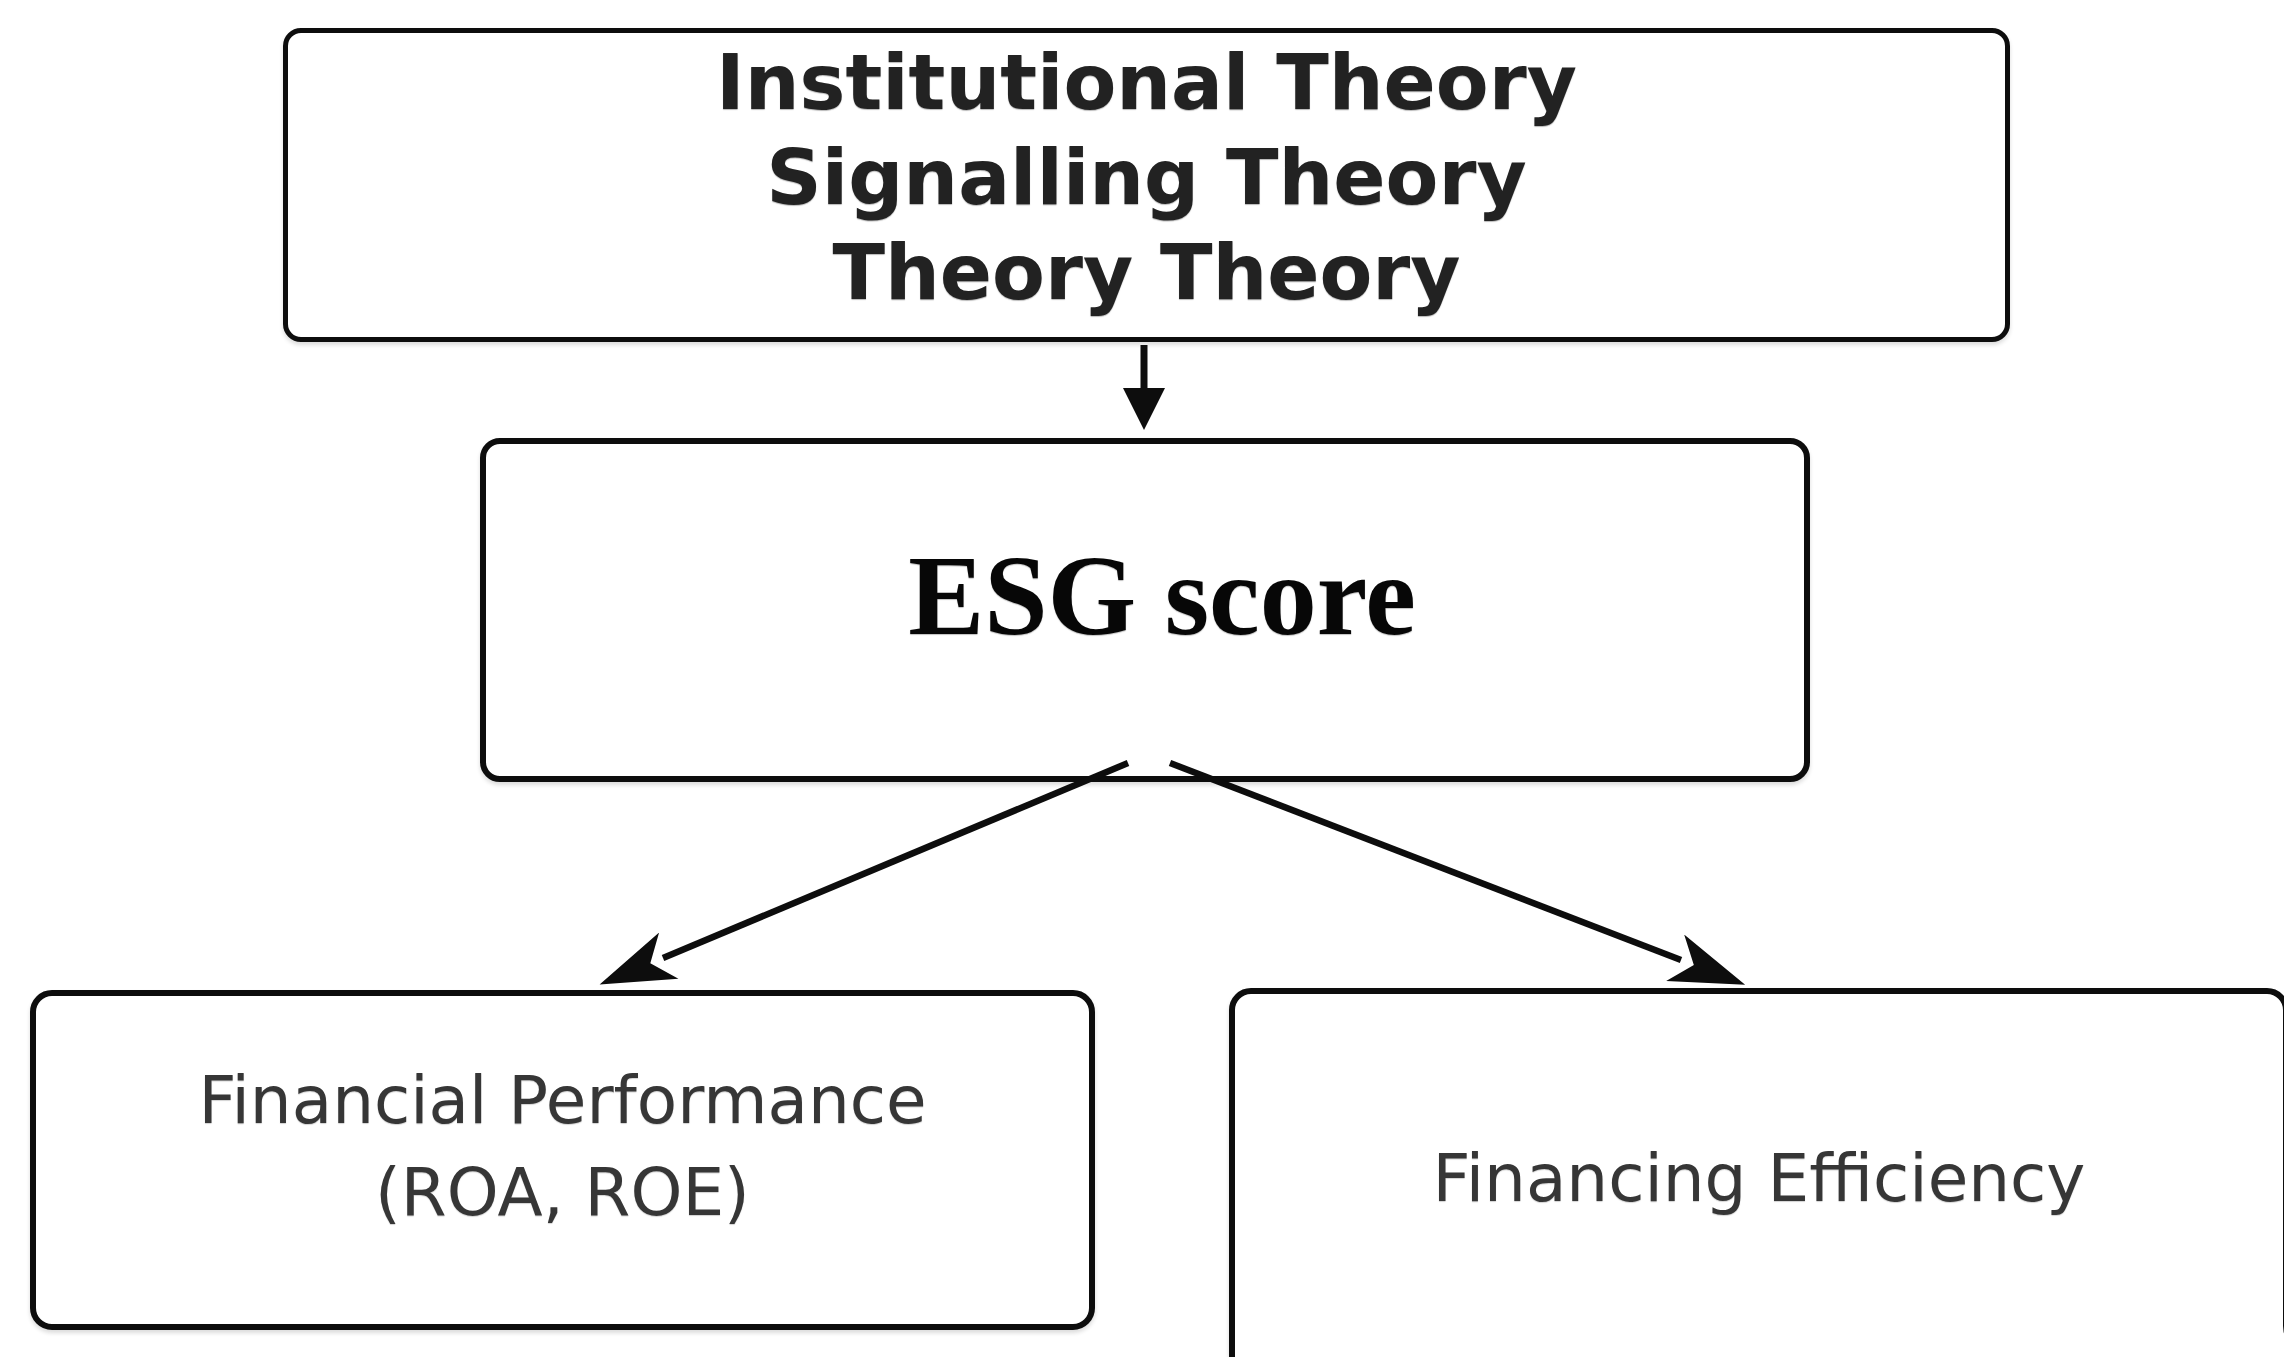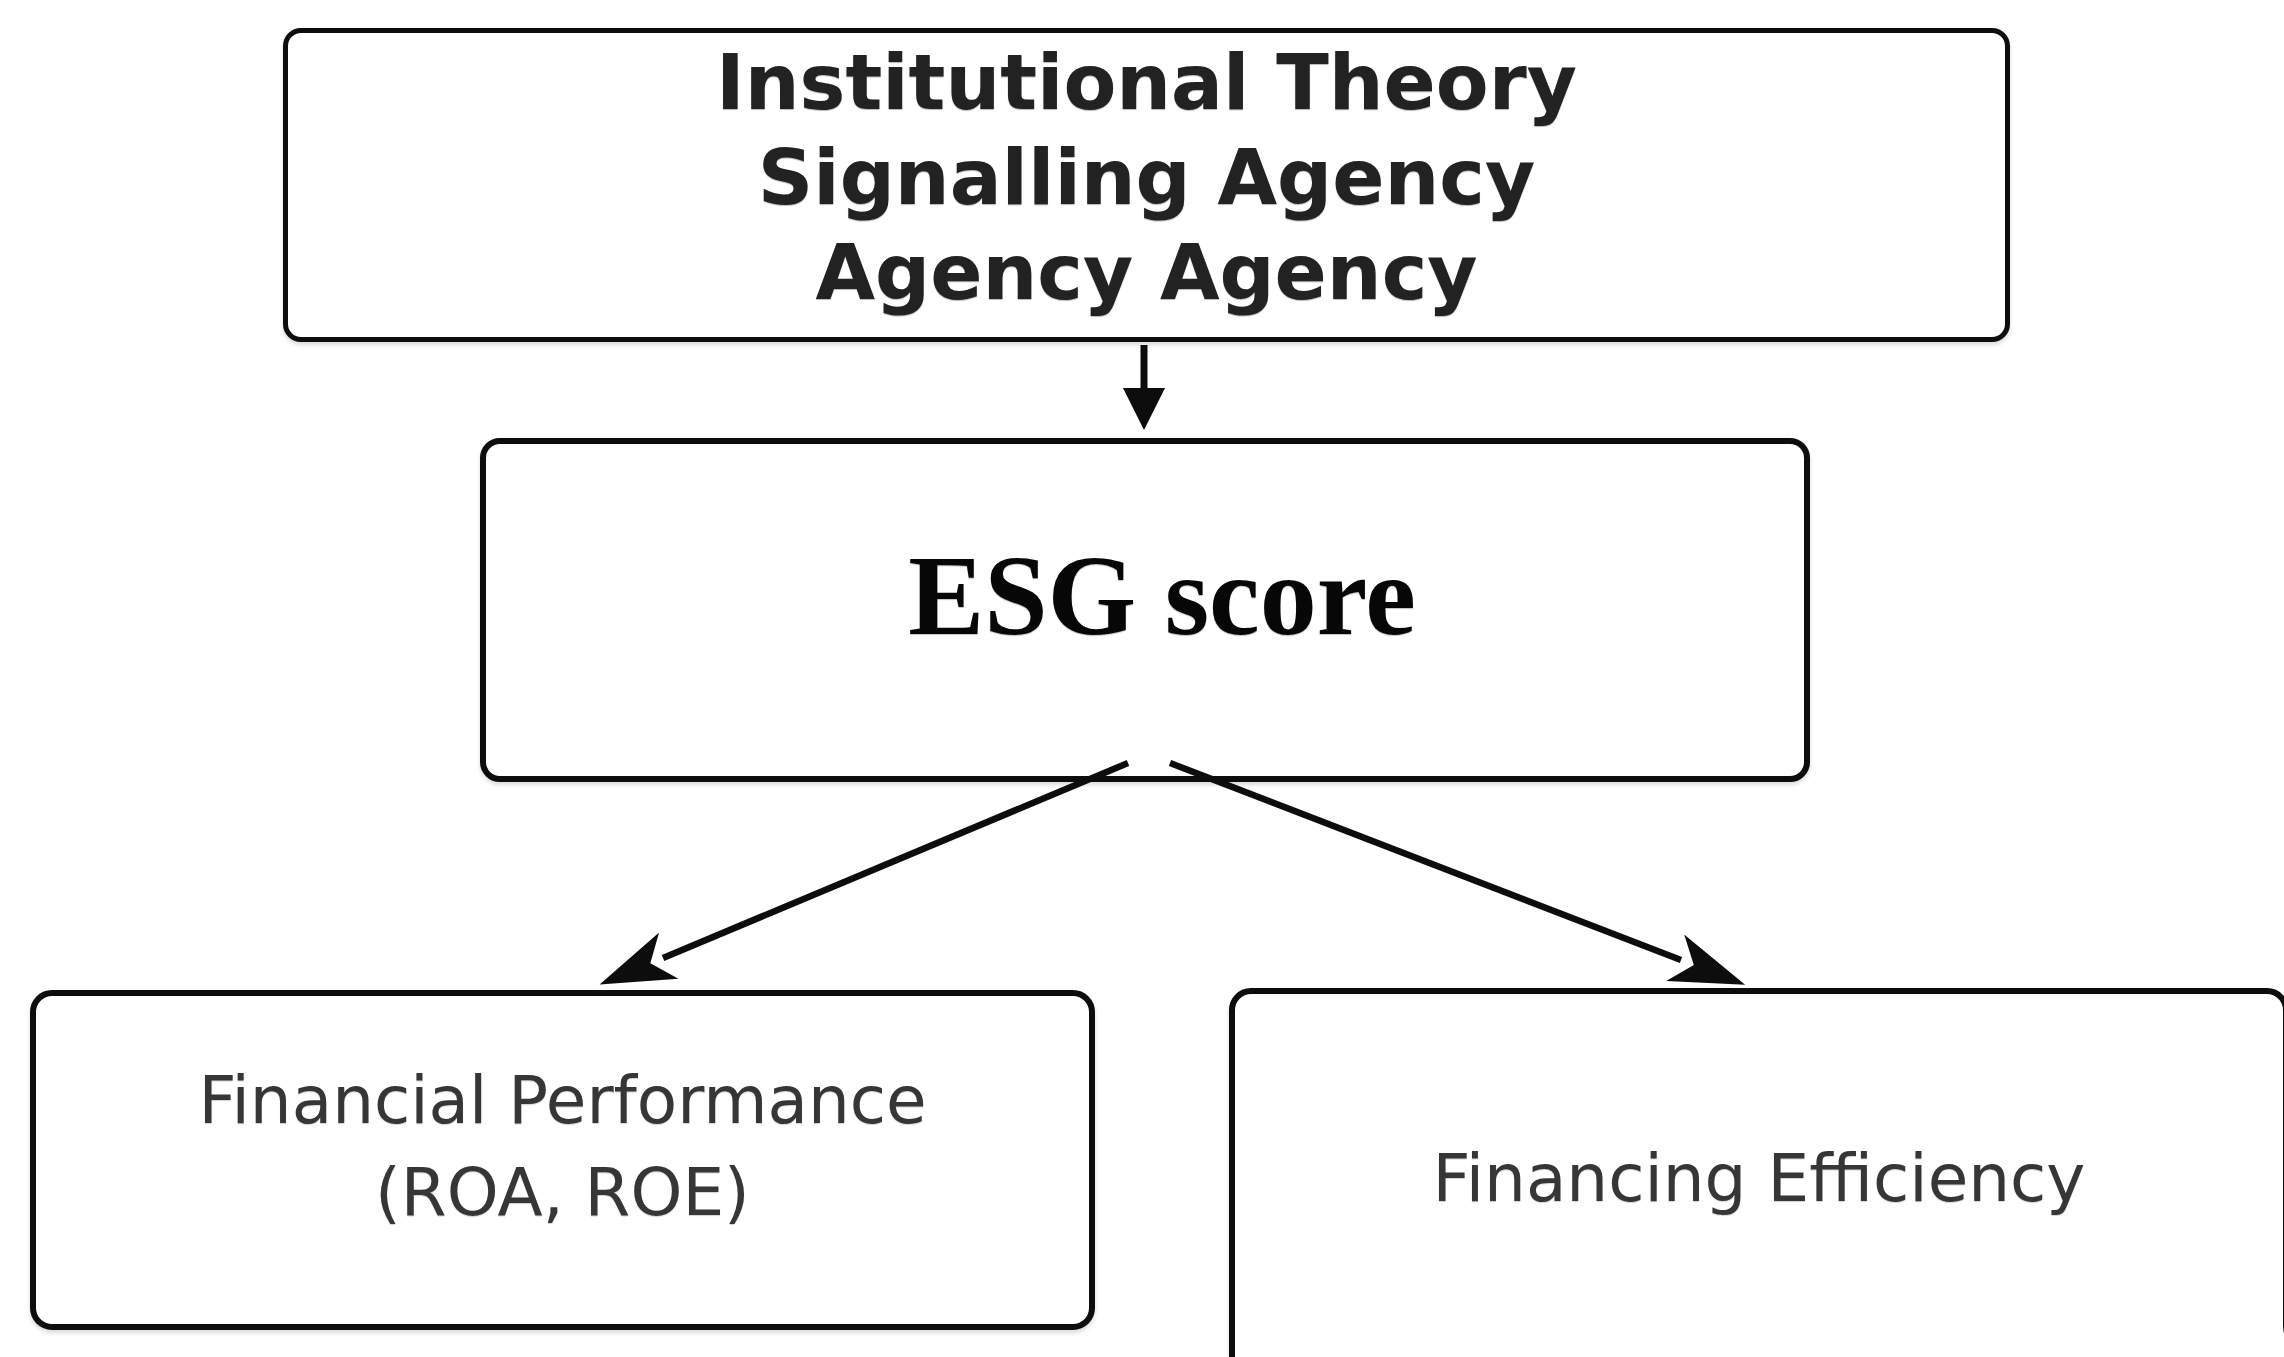--- a/index.html
+++ b/index.html
@@ -67,22 +67,22 @@
   .arrows .diag{stroke-width:6.5px;}
   marker path{fill:var(--border);}
 </style>
 </head>
 <body>
 
 <div class="canvas">
 
   <div class="node node-theories">
     <div>Institutional Theory</div>
-    <div>Signalling Agency</div>
-    <div>Agency Agency</div>
+    <div>Signalling Theory</div>
+    <div>Theory Theory</div>
   </div>
 
   <div class="node node-esg">
     <div class="lbl">ESG score</div>
   </div>
 
   <div class="node node-outcome node-finperf">
     <div class="lines">
       <div>Financial Performance</div>
       <div>(ROA, ROE)</div>

